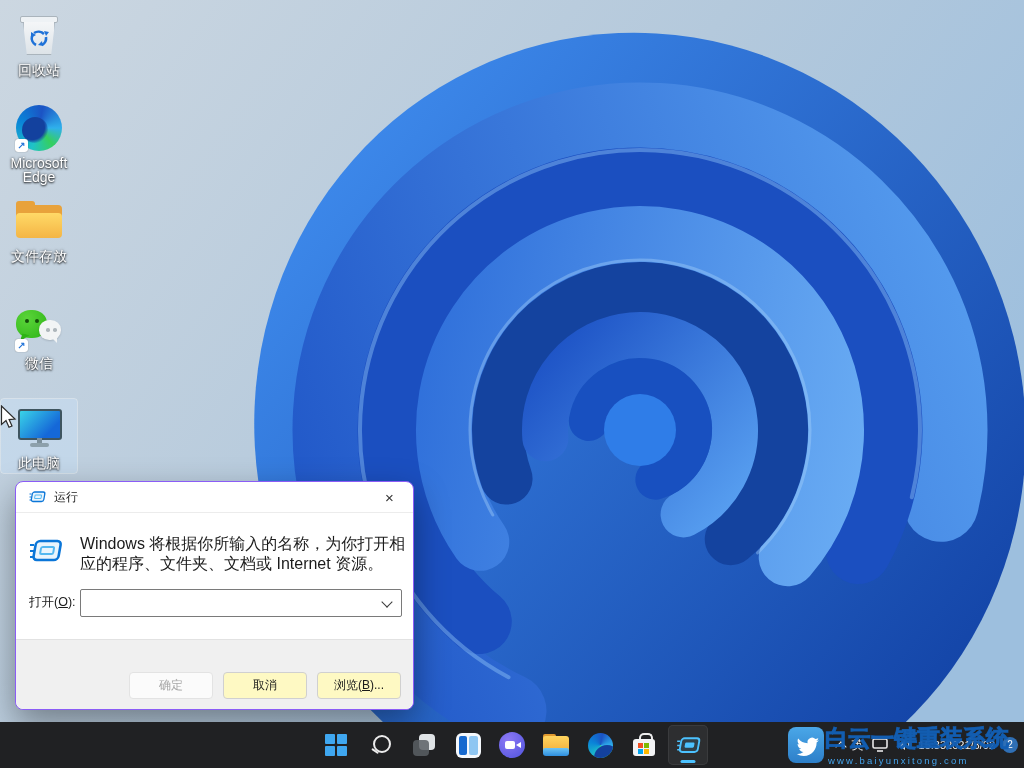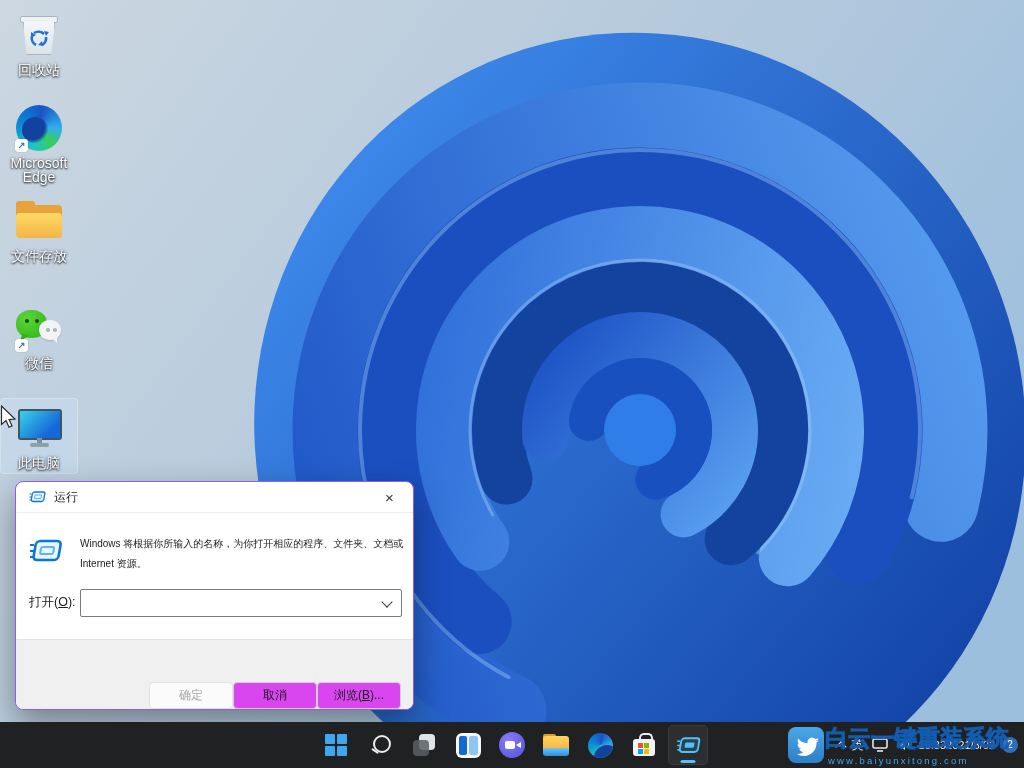--- a/index.html
+++ b/index.html
@@ -55,33 +55,33 @@
   
   .rundlg{position:absolute;left:15px;top:481px;width:397px;height:227px;background:#fff;border:1px solid #8b5cf6;
     border-radius:8px;box-shadow:0 14px 34px rgba(0,0,0,.38);z-index:20;}
   .dlg-title{position:relative;height:30px;display:flex;align-items:center;border-bottom:1px solid #ececec;}
   .dlg-title .ticon{margin-left:12px;width:18px;height:14px;}
   .dlg-title .ttext{margin-left:8px;font-size:12px;color:#1b1b1b;}
   .dlg-close{position:absolute;right:1px;top:0;width:45px;height:29px;border:none;background:transparent;
     font-size:15px;color:#333;line-height:29px;text-align:center;border-top-right-radius:8px;cursor:default;}
   .dlg-body{position:relative;height:126px;}
   .dlg-bicon{position:absolute;left:11px;top:24px;width:36px;height:28px;}
-  .dlg-desc{position:absolute;left:64px;top:21px;width:332px;font-size:10px;line-height:20px;color:#1b1b1b;}
+  .dlg-desc{position:absolute;left:64px;top:21px;width:332px;font-size:16px;line-height:20px;color:#1b1b1b;}
   .dlg-openlbl{position:absolute;left:13px;top:81px;font-size:12.5px;color:#1b1b1b;}
   .ukey{text-decoration:underline;}
   .combo{position:absolute;left:64px;top:76px;width:320px;height:26px;border:1px solid #7a7a7a;border-radius:2px;
     background:#fff;display:flex;align-items:center;}
   .combo input{flex:1;height:100%;border:none;outline:none;padding:0 6px;font-size:13px;background:transparent;
     font-family:"Liberation Sans","DejaVu Sans",sans-serif;}
   .combo .chev{width:7px;height:7px;border-right:1.4px solid #3a3a3a;border-bottom:1.4px solid #3a3a3a;
     transform:rotate(45deg);margin:-3px 10px 0 0;}
   .dlg-footer{position:absolute;left:0;right:0;bottom:0;height:70px;background:#f0f0f0;border-top:1px solid #e2e2e2;
-    border-radius:0 0 8px 8px;display:flex;justify-content:flex-end;align-items:flex-end;gap:0;
+    border-radius:0 0 8px 8px;display:flex;justify-content:flex-end;align-items:center;gap:10px;
     padding:22px 12px 0 0;box-sizing:border-box;}
-  .btn{width:84px;height:27px;border-radius:4px;border:1px solid #d0d0d0;background:#d946ef;font-size:12px;
+  .btn{width:84px;height:27px;border-radius:4px;border:1px solid #d0d0d0;background:#fef9c3;font-size:12px;
     color:#1b1b1b;font-family:inherit;}
   .btn:disabled{background:#fbfbfb;border-color:#e3e3e3;color:#a6a6a6;}
 
   
   .taskbar{position:absolute;left:0;right:0;bottom:0;height:46px;background:#202123;z-index:30;}
   .tb-center{position:absolute;left:50%;top:0;transform:translateX(-50%);height:100%;display:flex;align-items:center;}
   .tb-btn{position:relative;width:40px;height:40px;margin:0 2px;border-radius:5px;display:flex;align-items:center;
     justify-content:center;}
   .tb-btn.active{background:#2d2e30;box-shadow:inset 0 0 0 1px #3a3b3d;}
   .tb-underline{position:absolute;left:50%;transform:translateX(-50%);bottom:2px;width:15px;height:3px;

